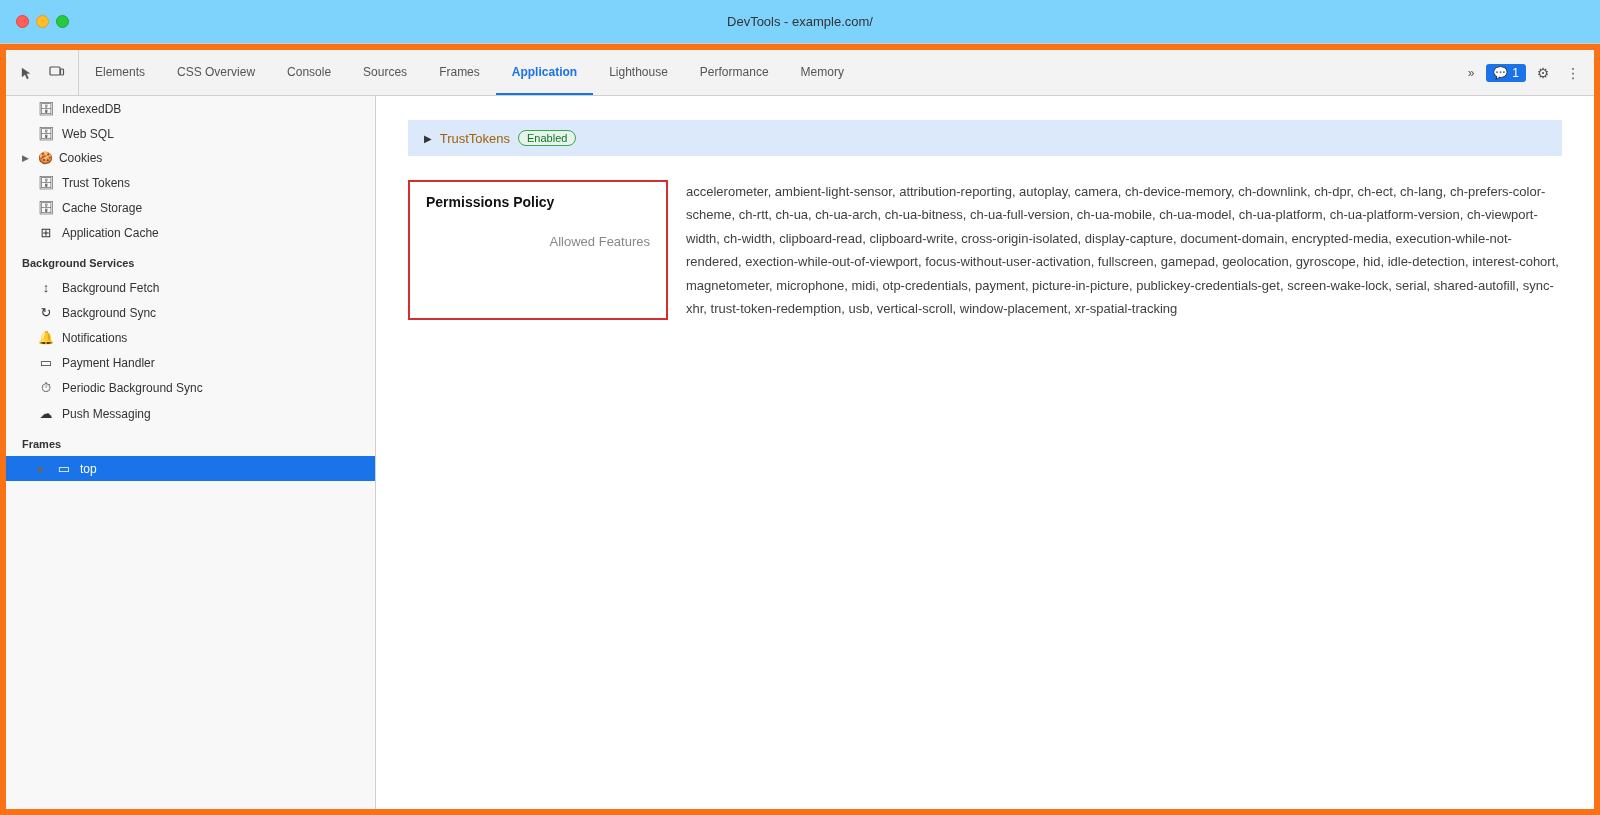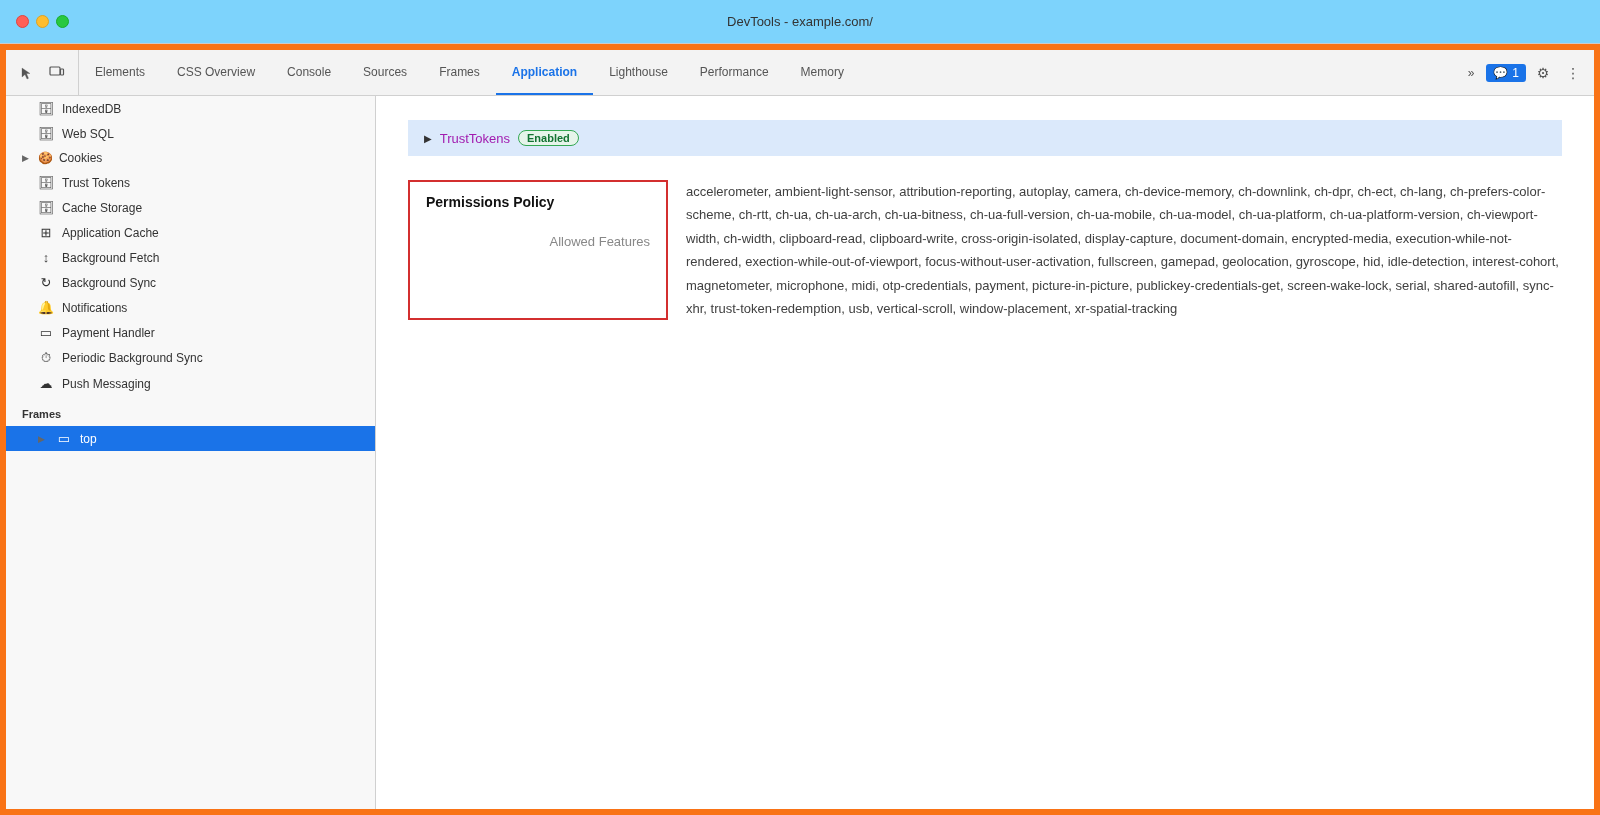--- a/index.html
+++ b/index.html
@@ -217,31 +217,31 @@
       gap: 8px;
       margin-bottom: 24px;
       cursor: pointer;
     }
     .expand-triangle {
       font-size: 10px;
       color: #333;
     }
     .trial-name {
       font-size: 13px;
-      color: #a21caf;
+      color: #a16207;
       font-weight: 500;
     }
     .enabled-badge {
       background: #e6f4ea;
       color: #137333;
       border: 1px solid #34a853;
       border-radius: 10px;
       padding: 1px 8px;
       font-size: 11px;
-      font-weight: 700;
+      font-weight: 400;
     }
 
     
     .permissions-section {
       display: flex;
       gap: 6px;
     }
     .permissions-label-box {
       border: 2px solid #d32f2f;
       padding: 12px 16px;
@@ -342,20 +342,21 @@
 
       <div class="sidebar-item">
         <span class="item-icon">🗄</span>
         <span>Cache Storage</span>
       </div>
       <div class="sidebar-item">
         <span class="item-icon">⊞</span>
         <span>Application Cache</span>
       </div>
 
+      <span class="sidebar-section-label">Background Services</span>
       <div class="sidebar-item">
         <span class="item-icon">↕</span>
         <span>Background Fetch</span>
       </div>
       <div class="sidebar-item">
         <span class="item-icon">↻</span>
         <span>Background Sync</span>
       </div>
       <div class="sidebar-item">
         <span class="item-icon">🔔</span>

